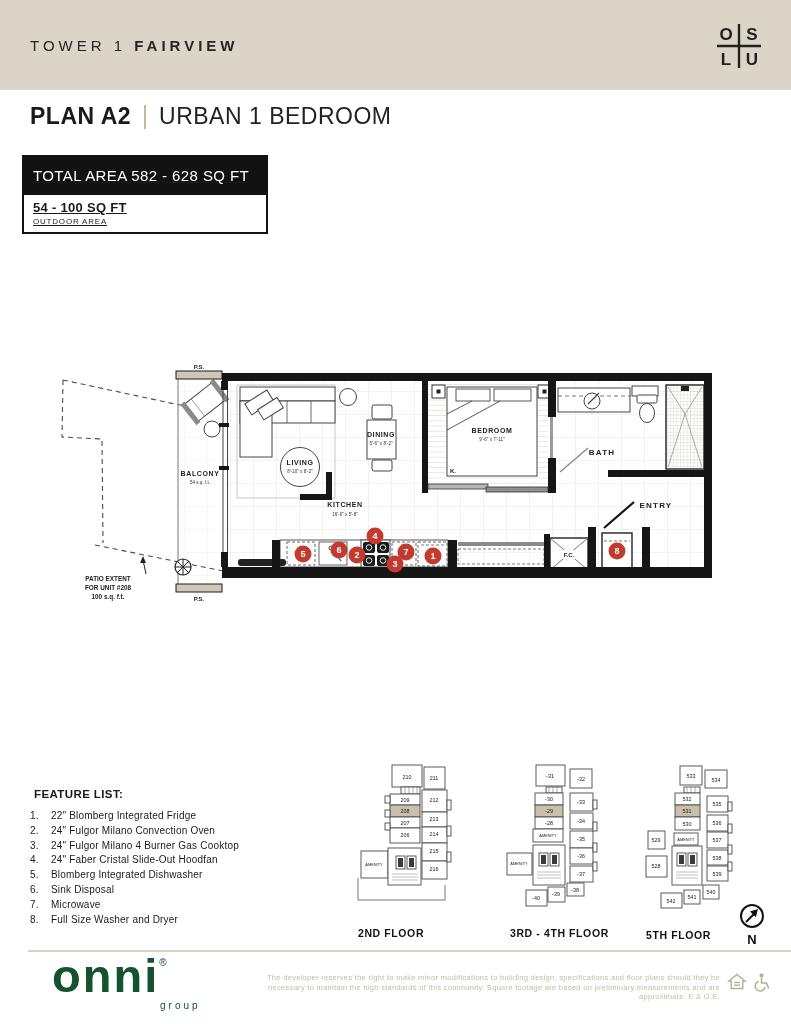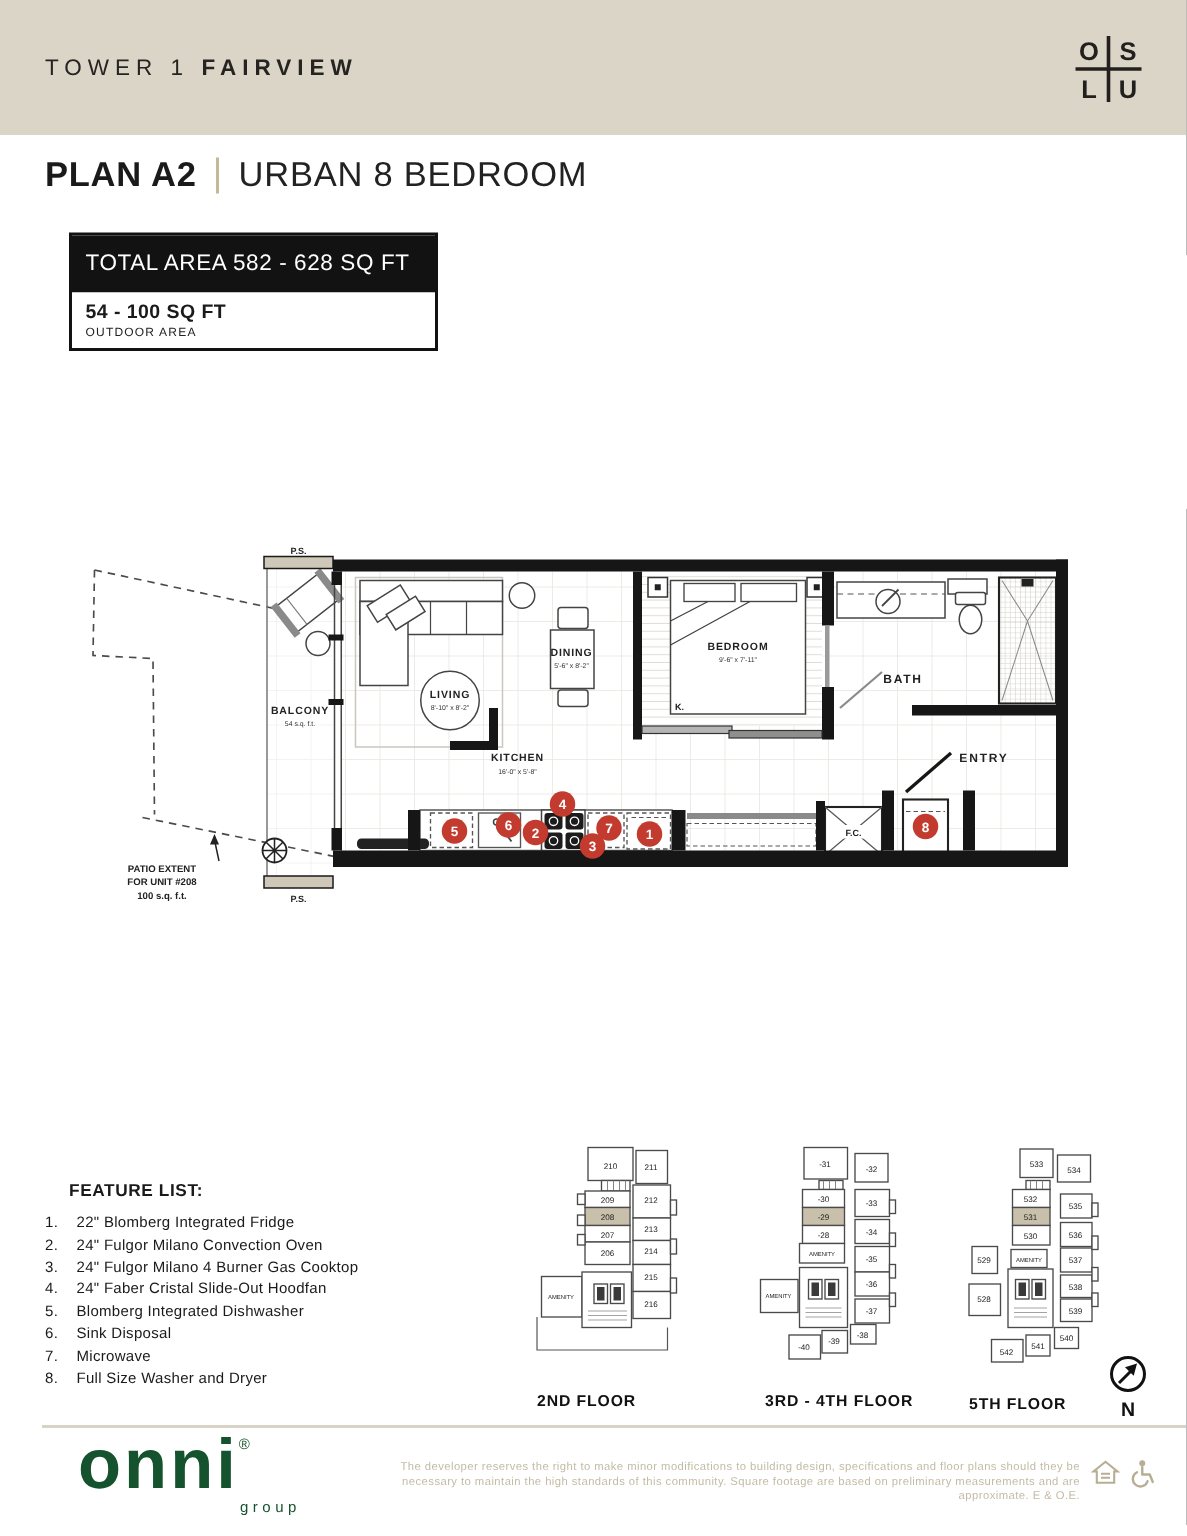--- a/index.html
+++ b/index.html
@@ -9,39 +9,39 @@
   .hdr{position:absolute;left:0;top:0;width:791px;height:90px;background:#dbd5c7;}
   .hdr-title{position:absolute;left:30px;top:37px;font-size:15px;letter-spacing:4px;color:#262421;}
   .hdr-title .bold{font-weight:700;}
   .oslu{position:absolute;right:26px;top:20px;width:52px;height:52px;}
   
   .ptitle{position:absolute;left:30px;top:103px;display:flex;align-items:center;}
   .ptitle .plan{font-size:23px;font-weight:800;letter-spacing:.5px;}
   .ptitle .sep{width:2px;height:24px;background:#c6b896;margin:0 13px;}
   .ptitle .type{font-size:23px;font-weight:400;letter-spacing:.5px;color:#222;}
   
-  .areabox{position:absolute;left:46px;top:155px;width:242px;border:2px solid #121212;}
+  .areabox{position:absolute;left:22px;top:155px;width:242px;border:2px solid #121212;text-decoration:underline;}
   .area-total{background:#121212;color:#fff;font-size:15px;letter-spacing:.4px;padding:10px 9px 11px 9px;font-weight:400;}
   .area-row{display:flex;background:#fff;}
   .area-cell{flex:1;padding:5px 9px 6px 9px;}
   .area-cell+.area-cell{border-left:2px solid #eab308;}
   .area-val{font-size:13px;font-weight:700;letter-spacing:.3px;}
   .area-lab{font-size:8px;letter-spacing:.8px;margin-top:2px;color:#222;}
   
   #floorplan{position:absolute;left:55px;top:350px;width:665px;height:260px;}
   .rmname{font:700 7px "Liberation Sans",sans-serif;fill:#222;letter-spacing:.6px;text-anchor:middle;}
   .rmdim{font:400 4.6px "Liberation Sans",sans-serif;fill:#333;text-anchor:middle;}
   .rmbig{font:700 8px "Liberation Sans",sans-serif;fill:#222;letter-spacing:1.2px;text-anchor:middle;}
   .tiny{font:700 6px "Liberation Sans",sans-serif;fill:#222;text-anchor:middle;}
   .note{font:700 6.4px "Liberation Sans",sans-serif;fill:#222;text-anchor:middle;}
   .mk circle{fill:#c23b2e;}
   .mk text{font:700 9px "Liberation Sans",sans-serif;fill:#fff;text-anchor:middle;}
   
   .features{position:absolute;left:30px;top:788px;width:300px;}
-  .features h3{margin:0 0 9px 16px;font-size:11.5px;font-weight:700;letter-spacing:.4px;}
+  .features h3{margin:0 0 9px 4px;font-size:11.5px;font-weight:700;letter-spacing:.4px;}
   .features ol{list-style:none;margin:0;padding:0;}
   .features li{display:flex;font-size:10px;line-height:14.8px;letter-spacing:.2px;}
   .features .n{width:21px;flex:none;}
   
   #keyplans{position:absolute;left:345px;top:755px;width:446px;height:195px;}
   .u{fill:#fff;stroke:#4a4a4a;stroke-width:.9;}
   .uh{fill:#c9c0ab;stroke:#4a4a4a;stroke-width:.9;}
   .unum{font:400 5.4px "Liberation Sans",sans-serif;fill:#222;text-anchor:middle;}
   .uam{font:400 3.9px "Liberation Sans",sans-serif;fill:#222;text-anchor:middle;}
   .flabel{font:700 10.5px "Liberation Sans",sans-serif;fill:#111;letter-spacing:.6px;}
@@ -71,21 +71,21 @@
       <text x="13" y="20" text-anchor="middle" font-size="17" font-weight="700" fill="#22201d">O</text>
       <text x="39" y="20" text-anchor="middle" font-size="17" font-weight="700" fill="#22201d">S</text>
       <text x="13" y="45" text-anchor="middle" font-size="17" font-weight="700" fill="#22201d">L</text>
       <text x="39" y="45" text-anchor="middle" font-size="17" font-weight="700" fill="#22201d">U</text>
     </svg>
   </div>
 
   <div class="ptitle">
     <span class="plan">PLAN A2</span>
     <span class="sep"></span>
-    <span class="type">URBAN 8 BEDROOM</span>
+    <span class="type">URBAN 1 BEDROOM</span>
   </div>
 
   <div class="areabox">
     <div class="area-total">TOTAL AREA 582 - 628 SQ FT</div>
     <div class="area-row">
       <div class="area-cell">
         <div class="area-val">54 - 100 SQ FT</div>
         <div class="area-lab">OUTDOOR AREA</div>
       </div>
     </div>

